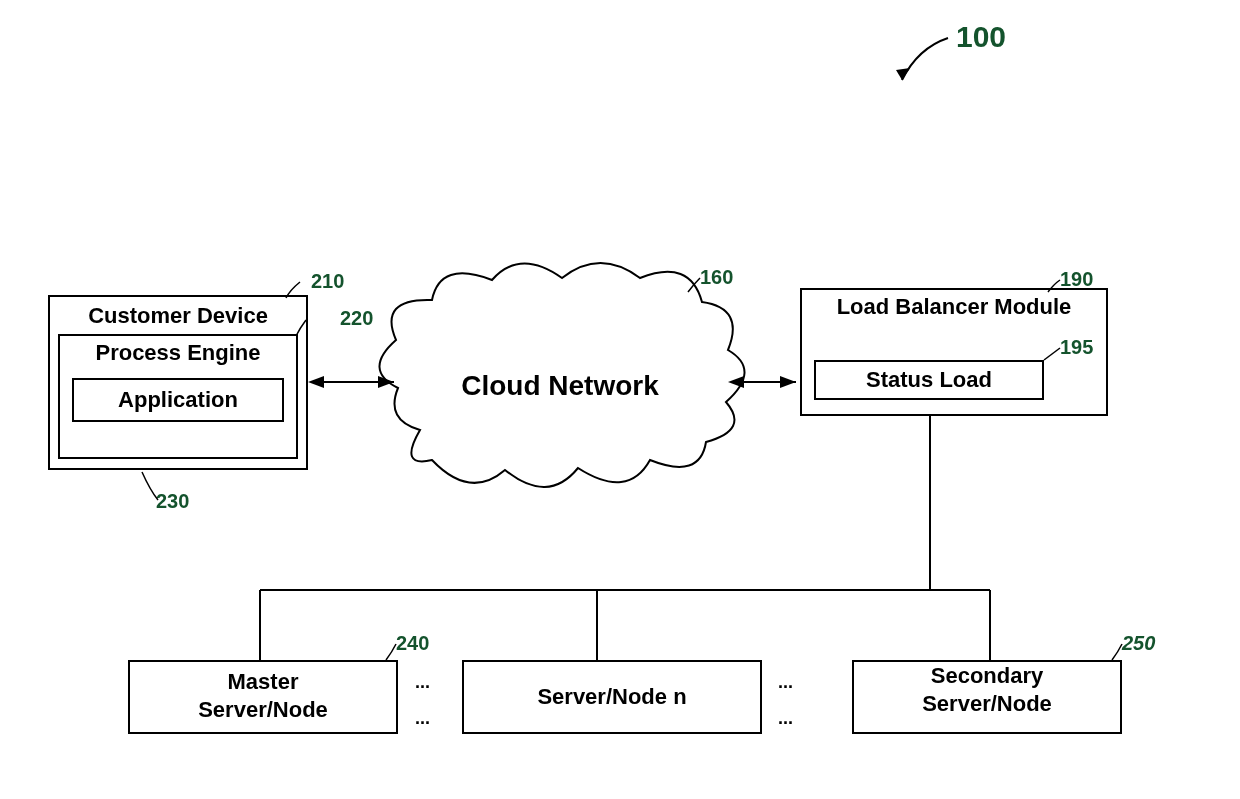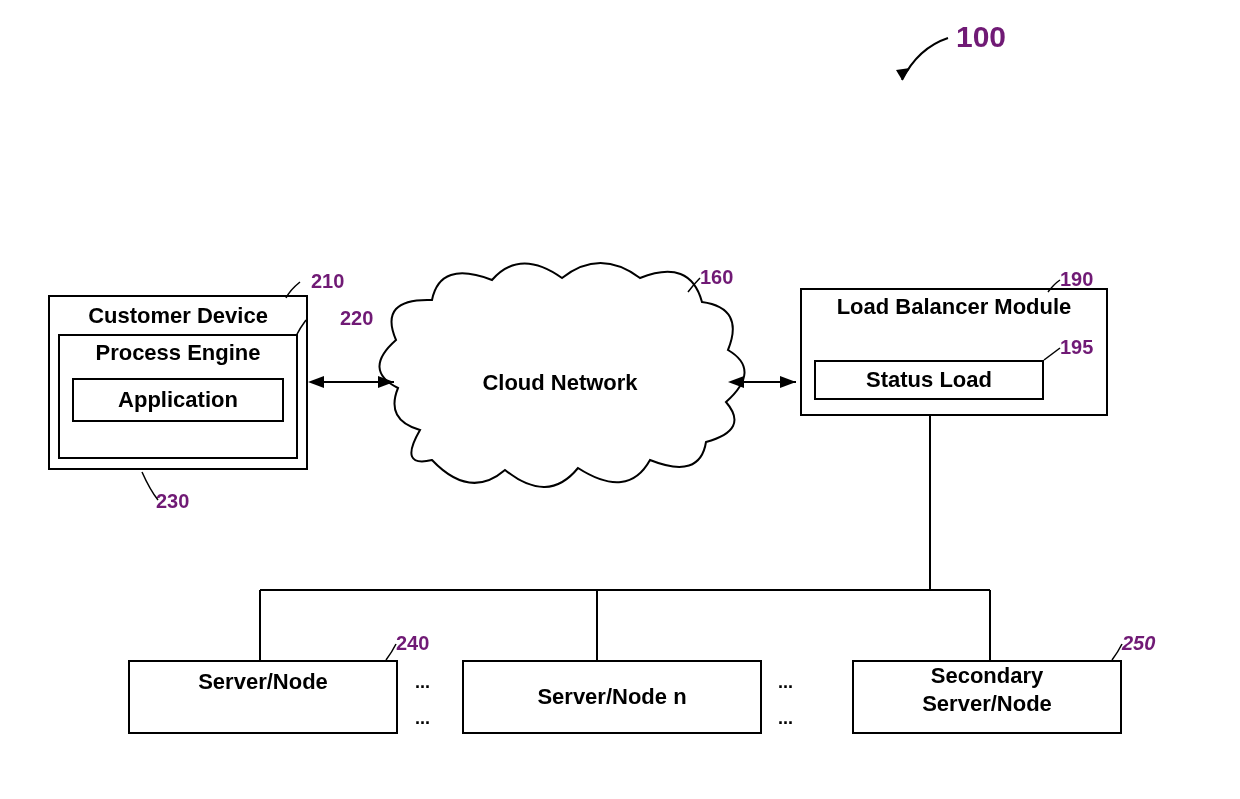--- a/index.html
+++ b/index.html
@@ -15,30 +15,30 @@
     border:2px solid #000;
     background:#fff;
     text-align:center;
     font-weight:bold;
     box-sizing:border-box;
   }
   .lbl{
     position:absolute;
     font-weight:bold;
     font-size:22px;
-    color:#701a75;
+    color:#14532d;
   }
   .inner-title{
     font-size:22px;
     font-weight:bold;
   }
   .cloud-text{
     position:absolute;
     font-weight:bold;
-    font-size:22px;
+    font-size:28px;
     text-align:center;
   }
   .dots{
     position:absolute;
     font-weight:bold;
     font-size:18px;
   }
 </style>
 </head>
 <body>
@@ -91,20 +91,21 @@
 <div class="box" style="left:800px;top:288px;width:308px;height:128px;padding-top:4px;">
   <div class="inner-title" style="line-height:26px;">Load Balancer Module</div>
 </div>
 <div class="box" style="left:814px;top:360px;width:230px;height:40px;line-height:36px;">
   <span class="inner-title">Status Load</span>
 </div>
 <div class="lbl" style="left:1060px;top:268px;font-size:20px;">190</div>
 <div class="lbl" style="left:1060px;top:336px;font-size:20px;">195</div>
 
 <div class="box" style="left:128px;top:660px;width:270px;height:74px;padding-top:6px;line-height:28px;">
+  <div class="inner-title">Master</div>
   <div class="inner-title">Server/Node</div>
 </div>
 <div class="box" style="left:462px;top:660px;width:300px;height:74px;line-height:70px;">
   <span class="inner-title">Server/Node n</span>
 </div>
 <div class="box" style="left:852px;top:660px;width:270px;height:74px;line-height:28px;">
   <div class="inner-title">Secondary</div>
   <div class="inner-title">Server/Node</div>
 </div>
 

